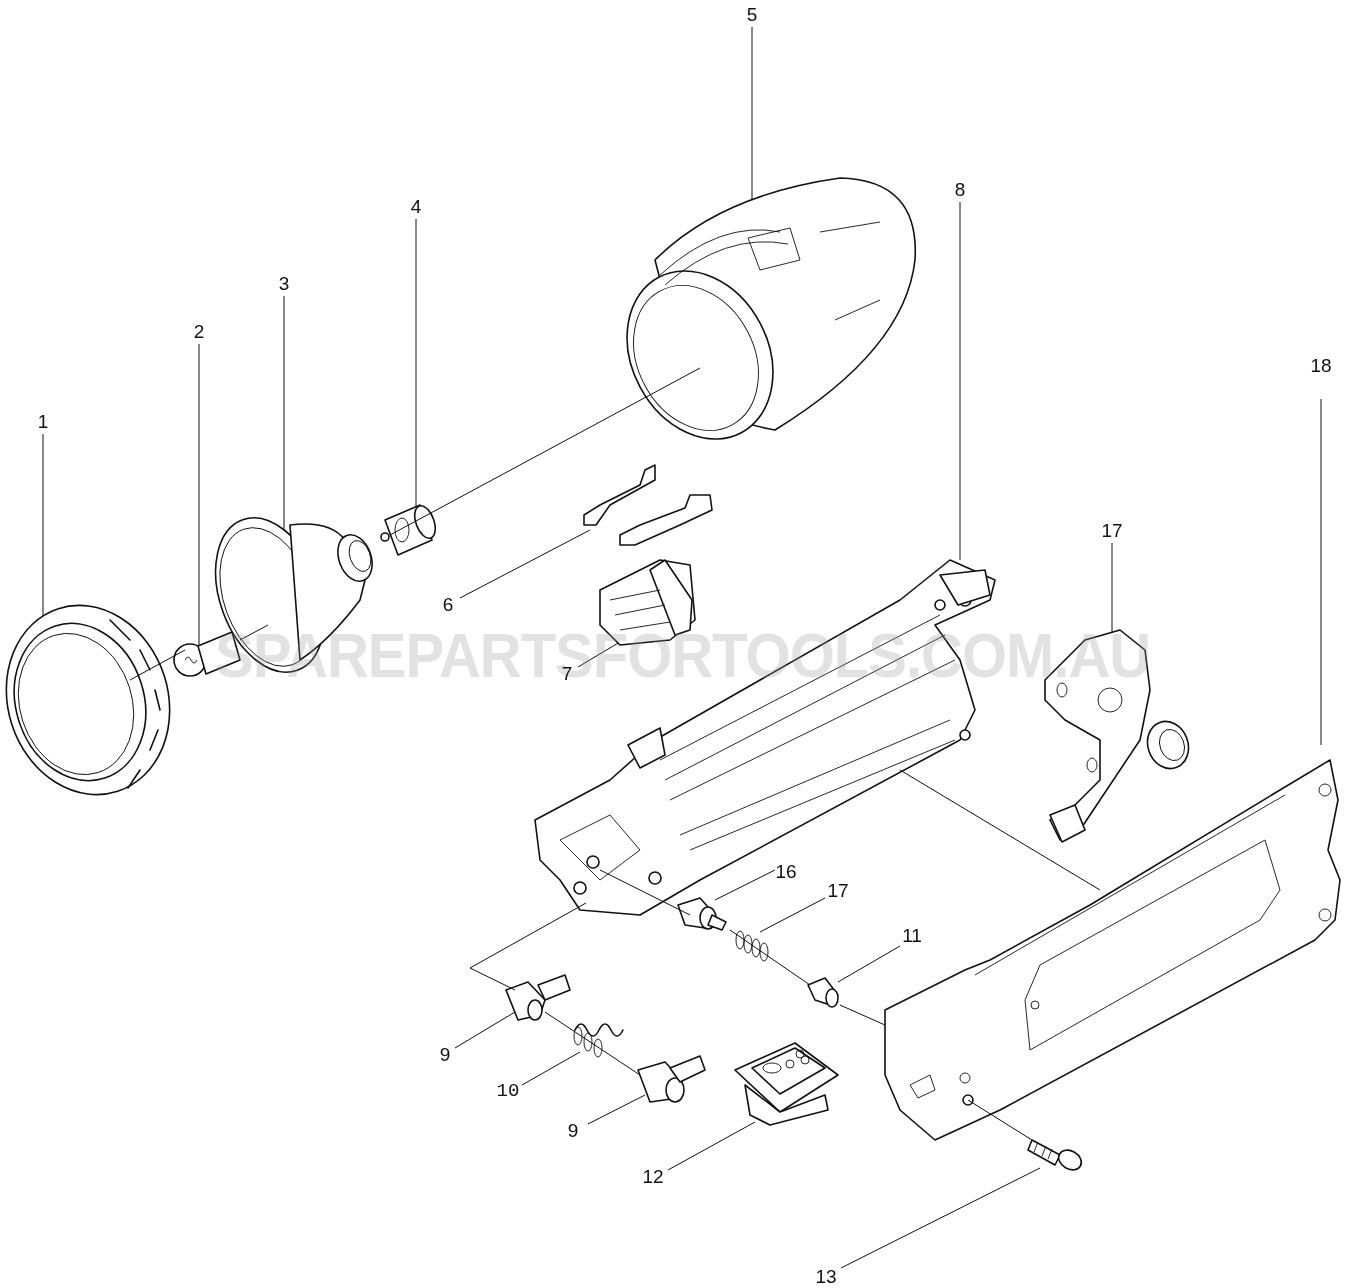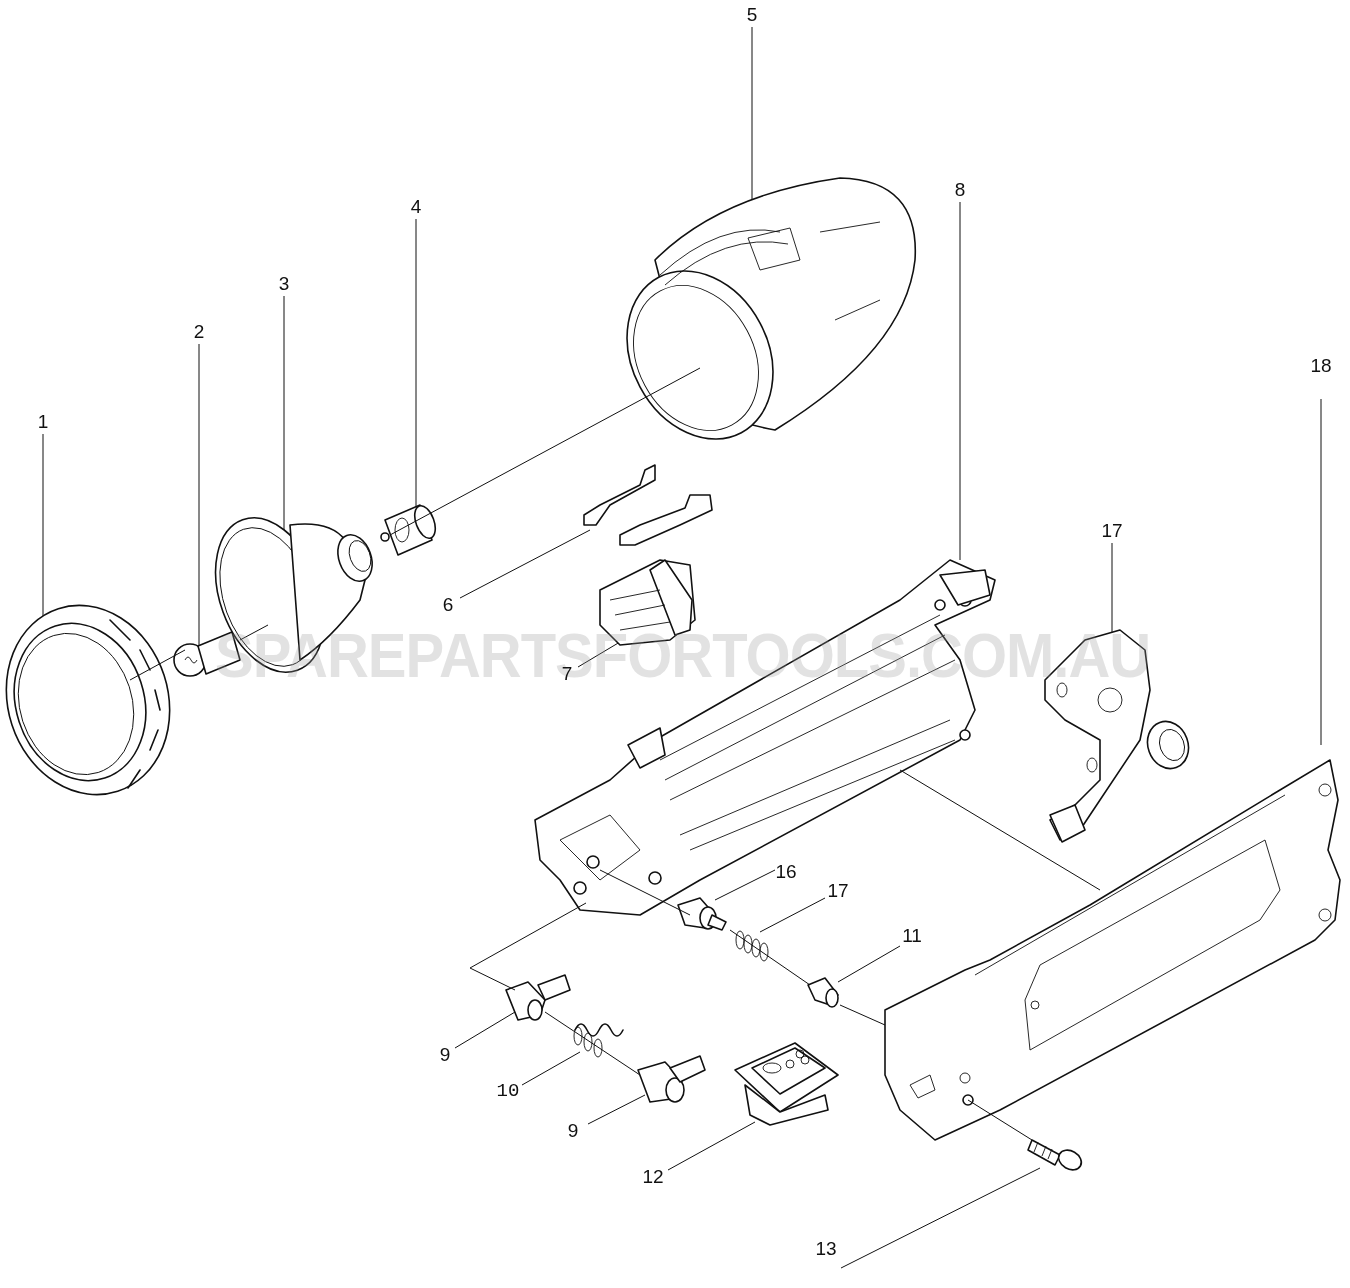--- a/index.html
+++ b/index.html
@@ -200,20 +200,20 @@
       <div class="label" style="left: 284px; top: 283px;">3</div>
       <div class="label" style="left: 416px; top: 206px;">4</div>
       <div class="label" style="left: 752px; top: 14px;">5</div>
       <div class="label" style="left: 448px; top: 604px;">6</div>
       <div class="label" style="left: 567px; top: 673px;">7</div>
       <div class="label" style="left: 960px; top: 189px;">8</div>
       <div class="label" style="left: 445px; top: 1054px;">9</div>
       <div class="label" style="left: 508px; top: 1091px; font-family: Liberation Mono, monospace;">10</div>
       <div class="label" style="left: 573px; top: 1130px;">9</div>
       <div class="label" style="left: 653px; top: 1176px;">12</div>
-      <div class="label" style="left: 826px; top: 1248px;">13</div>
+      <div class="label" style="left: 826px; top: 1276px;">13</div>
       <div class="label" style="left: 912px; top: 935px;">11</div>
       <div class="label" style="left: 838px; top: 890px;">17</div>
       <div class="label" style="left: 786px; top: 859px; margin-top: 12px;">16</div>
       <div class="label" style="left: 1112px; top: 530px;">17</div>
       <div class="label" style="left: 1321px; top: 365px;">18</div>
     </div>
 </div>
 
 </body></html>

